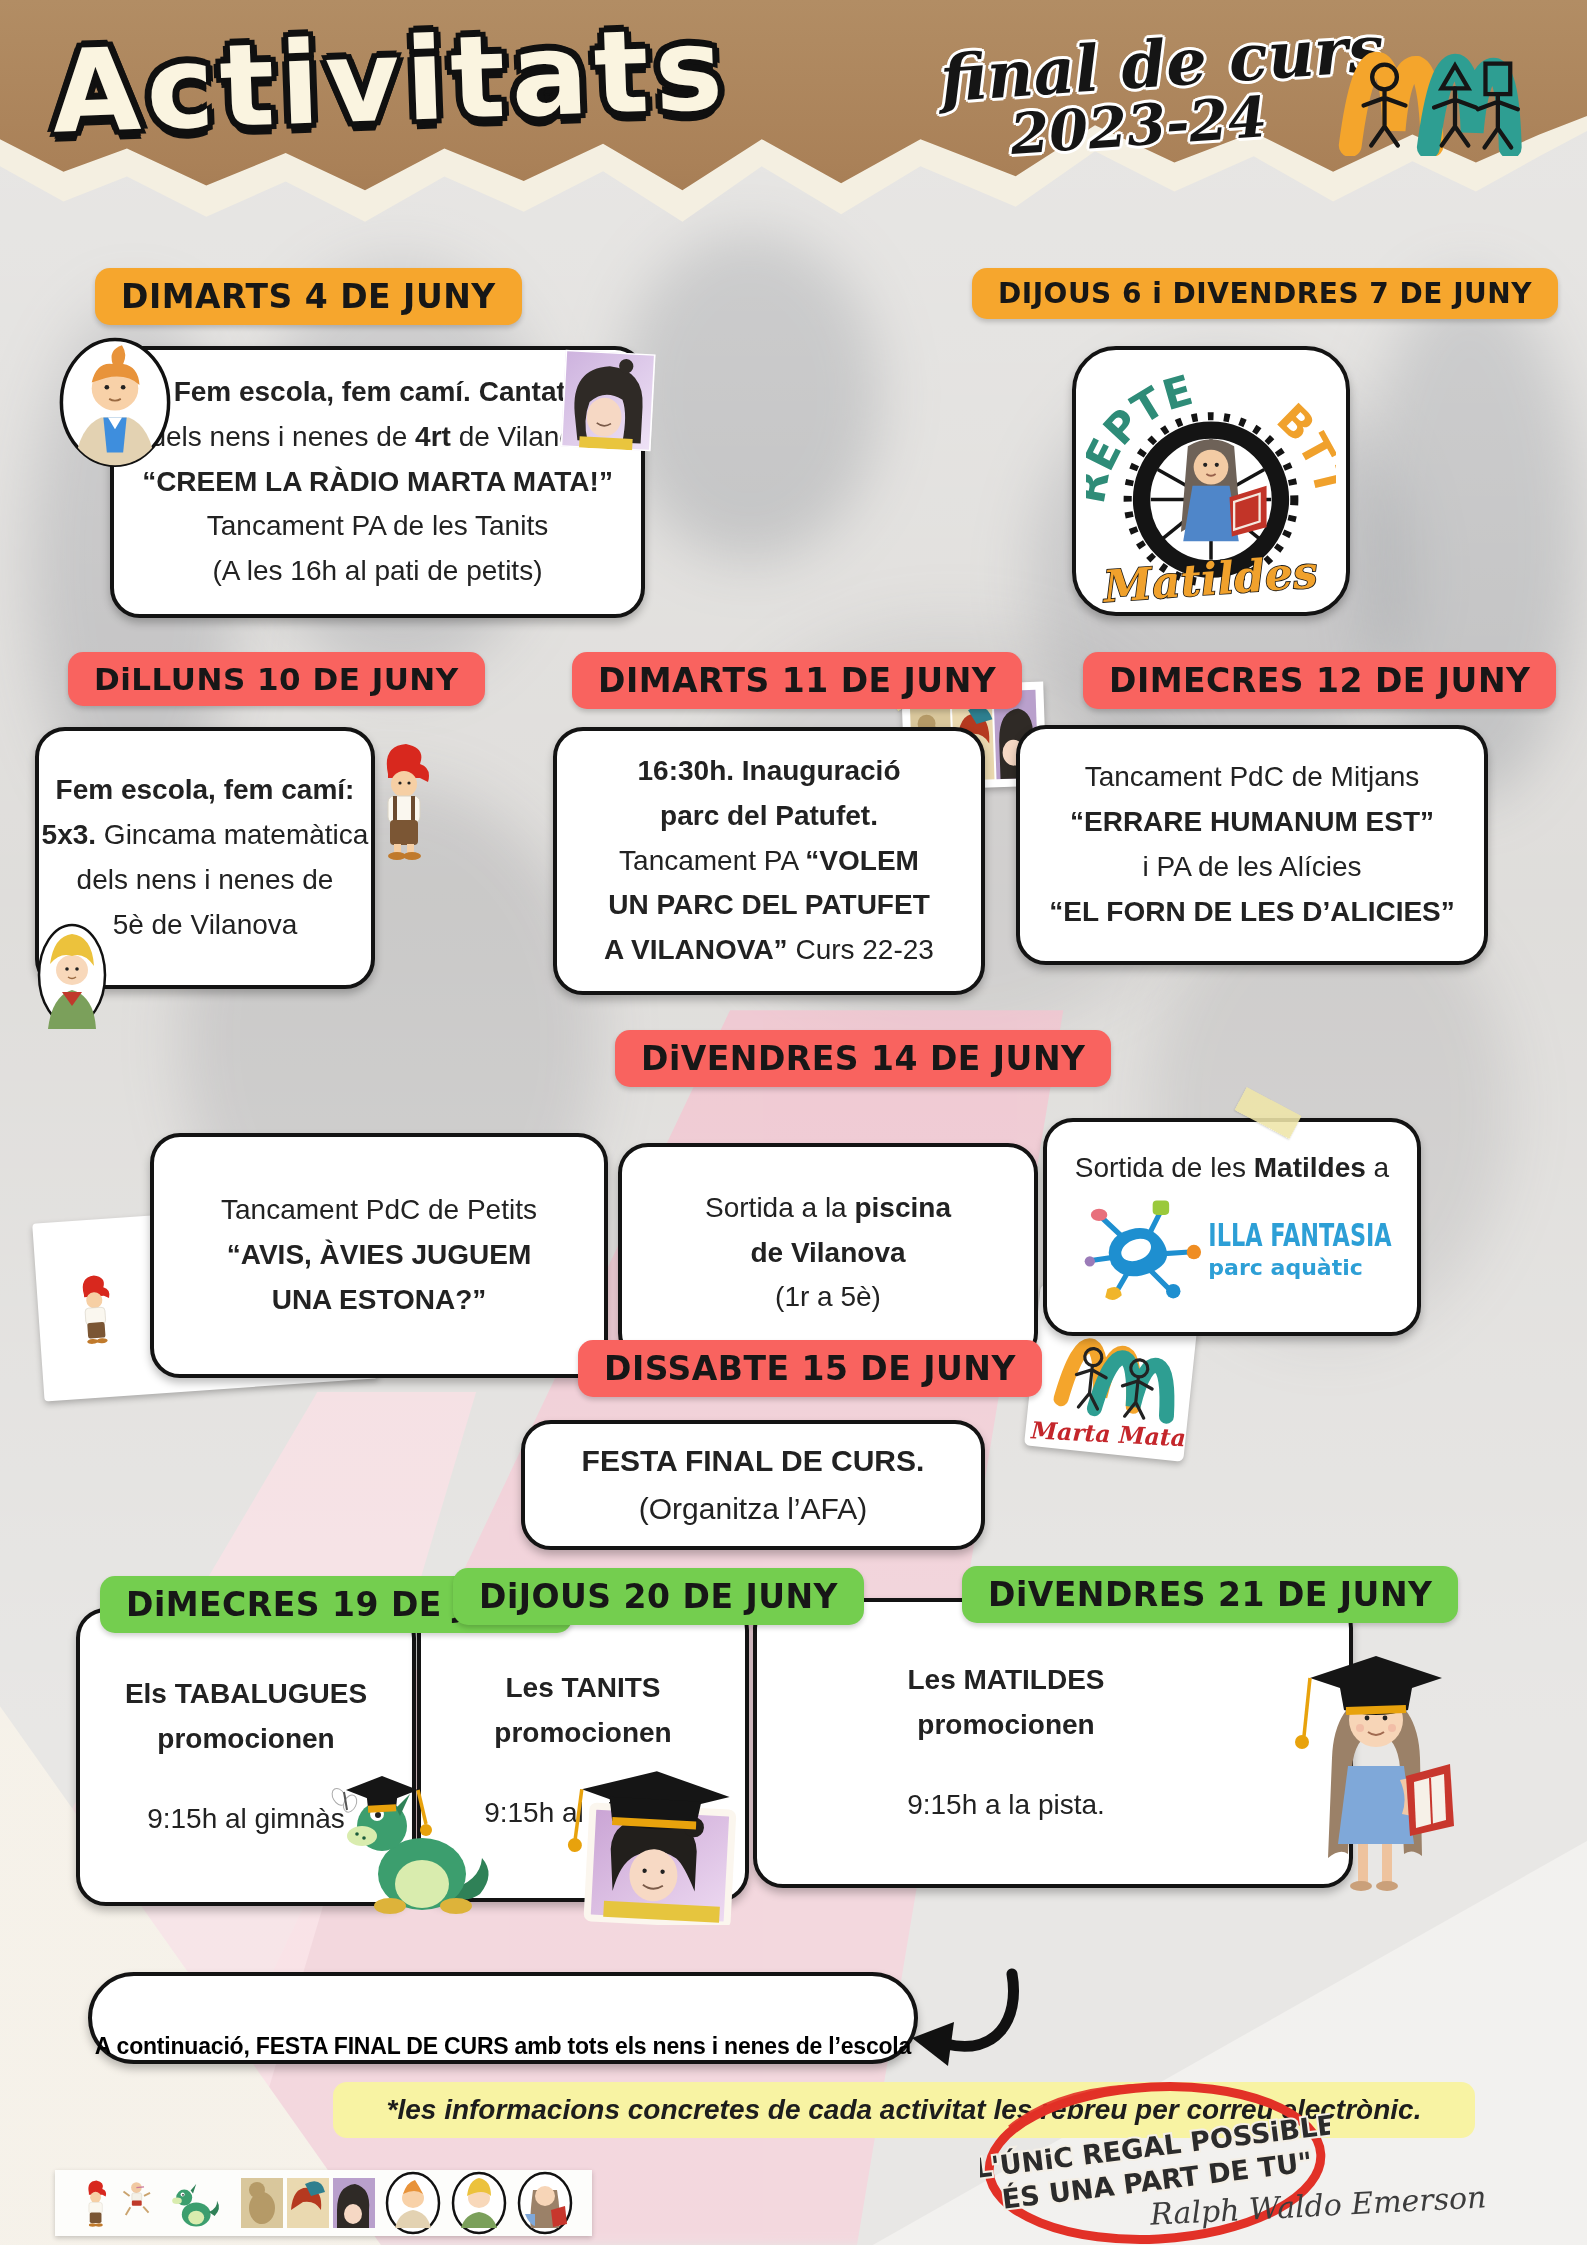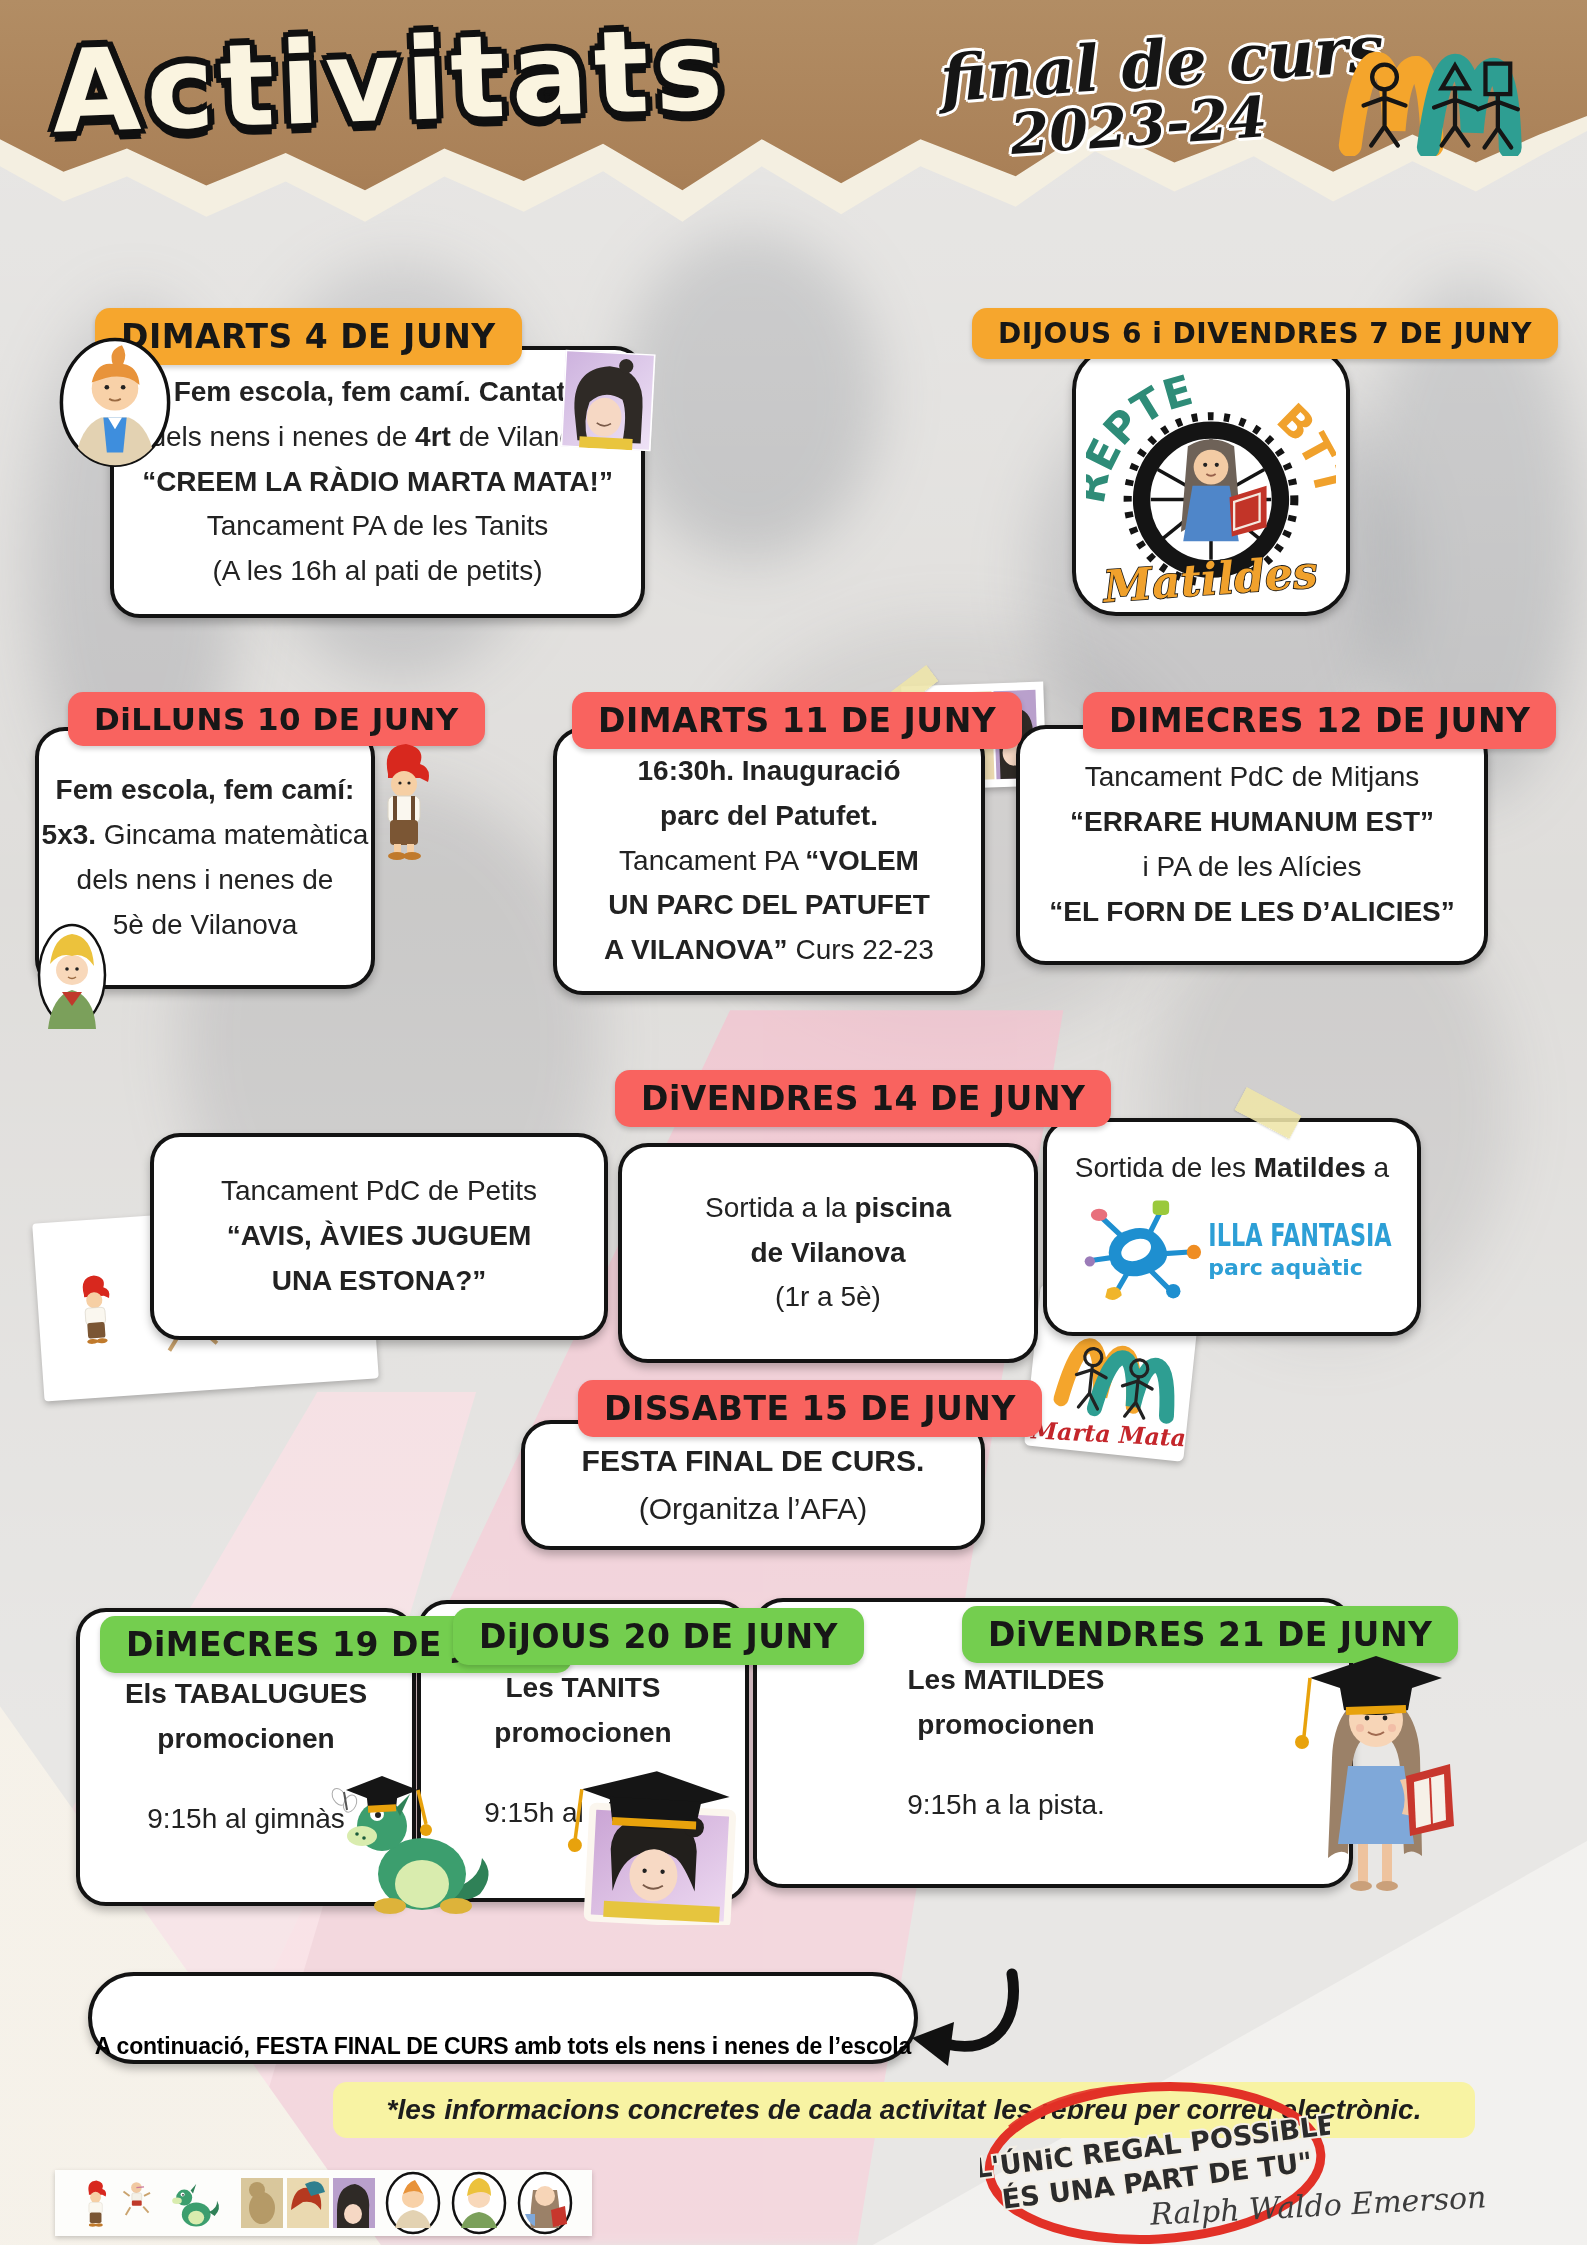--- a/index.html
+++ b/index.html
@@ -20,21 +20,21 @@
     clip-path:polygon(0 0,100% 0,100% 50%,97% 58%,93% 70%,89% 58%,84% 74%,79% 57%,74% 70%,69% 54%,64% 76%,58% 60%,53% 79%,48% 60%,43% 82%,38% 62%,33% 78%,28% 64%,23% 82%,18% 66%,13% 80%,8% 64%,4% 74%,0 60%);}
   .title{position:absolute;left:52px;top:14px;z-index:3;font-family:"DejaVu Sans",sans-serif;font-weight:800;font-size:114px;letter-spacing:6px;color:#FAF4E0;transform:rotate(-2deg);
     text-shadow:-7px 0 0 #101010,7px 0 0 #101010,0 -7px 0 #101010,0 7px 0 #101010,-5px -5px 0 #101010,5px -5px 0 #101010,-5px 5px 0 #101010,5px 5px 0 #101010,0 10px 0 #101010;}
   .script{position:absolute;left:940px;top:26px;z-index:3;font-family:"DejaVu Serif",serif;font-style:italic;font-weight:700;font-size:64px;color:#151515;transform:rotate(-4deg);white-space:nowrap;
     text-shadow:-3px 0 0 #fff,3px 0 0 #fff,0 -3px 0 #fff,0 3px 0 #fff,-2px -2px 0 #fff,2px 2px 0 #fff,2px -2px 0 #fff,-2px 2px 0 #fff;}
   .year{position:absolute;left:1010px;top:92px;z-index:3;font-family:"DejaVu Serif",serif;font-style:italic;font-weight:700;font-size:56px;color:#151515;transform:rotate(-4deg);
     text-shadow:-3px 0 0 #fff,3px 0 0 #fff,0 -3px 0 #fff,0 3px 0 #fff,-2px -2px 0 #fff,2px 2px 0 #fff,2px -2px 0 #fff,-2px 2px 0 #fff;}
   .school-logo{position:absolute;left:1335px;top:36px;z-index:3;}
   
   .badge{position:absolute;display:inline-flex;align-items:center;justify-content:center;padding:9px 26px;border-radius:15px;z-index:4;
-    font-family:"DejaVu Sans",sans-serif;font-weight:700;font-size:33px;letter-spacing:.5px;color:#171717;white-space:nowrap;box-shadow:0 3px 5px rgba(0,0,0,.18);margin-top:40px;}
+    font-family:"DejaVu Sans",sans-serif;font-weight:700;font-size:33px;letter-spacing:.5px;color:#171717;white-space:nowrap;box-shadow:0 3px 5px rgba(0,0,0,.18);}
   .badge.orange{background:#F6A62D}.badge.red{background:#F9635F}.badge.green{background:#74CE4F}
   .card{position:absolute;background:#fff;border:4px solid #131313;border-radius:30px;display:flex;flex-direction:column;justify-content:center;align-items:center;
     text-align:center;font-size:28px;color:#222;z-index:3;box-shadow:0 5px 9px rgba(0,0,0,.25);padding:12px 16px;box-sizing:border-box;}
   .card .ln{line-height:1.6;min-height:1.25em;white-space:nowrap;}
   .b{font-weight:700;}
   .sticker{position:absolute;background:#fff;box-shadow:0 3px 6px rgba(0,0,0,.25);}
   .tape{position:absolute;background:rgba(238,229,168,.88);box-shadow:0 1px 2px rgba(0,0,0,.15);z-index:6;}
   .fig{position:absolute;z-index:5;}
   
   .pill{position:absolute;left:88px;top:1972px;width:830px;height:92px;background:#fff;border:4px solid #131313;border-radius:46px;z-index:4;
@@ -221,21 +221,21 @@
       <path d="M54 60 Q56 28 74 30 Q88 34 86 60 Q80 48 66 50 Z" fill="#b5391f"></path>
         <path d="M66 26 Q84 16 90 36 L74 40 Z" fill="#2e7f8f"></path>
       <rect x="92" y="8" width="42" height="88" fill="#b9a0cc"></rect>
       <path d="M96 60 Q96 28 116 26 Q132 30 130 58 L130 96 L96 96 Z" fill="#2f2a26"></path>
         <ellipse cx="110" cy="70" rx="11" ry="13" fill="#f6d8c4"></ellipse>
     </svg>
     <div class="tape" style="left:-14px;top:-8px;width:50px;height:20px;transform:rotate(-35deg)"></div>
   </div>
 
   <div class="badge red" style="left:615px;top:1030px">DiVENDRES 14 DE JUNY</div>
-  <div class="card" style="left:150px;top:1133px;width:458px;height:207px">
+  <div class="card" style="left:150px;top:1133px;width:458px;height:245px">
       <div class="ln"><span>Tancament PdC de Petits</span></div>
       <div class="ln"><span class="b">“AVIS, ÀVIES JUGUEM</span></div>
       <div class="ln"><span class="b">UNA ESTONA?”</span></div>
     </div>
   <div class="card" style="left:618px;top:1143px;width:420px;height:220px">
       <div class="ln"><span>Sortida a la </span><span class="b">piscina</span></div>
       <div class="ln"><span class="b">de Vilanova</span></div>
       <div class="ln"><span>(1r a 5è)</span></div>
     </div>
   <div class="card" style="left:1043px;top:1118px;width:378px;height:218px;justify-content:flex-start;padding-top:24px">

